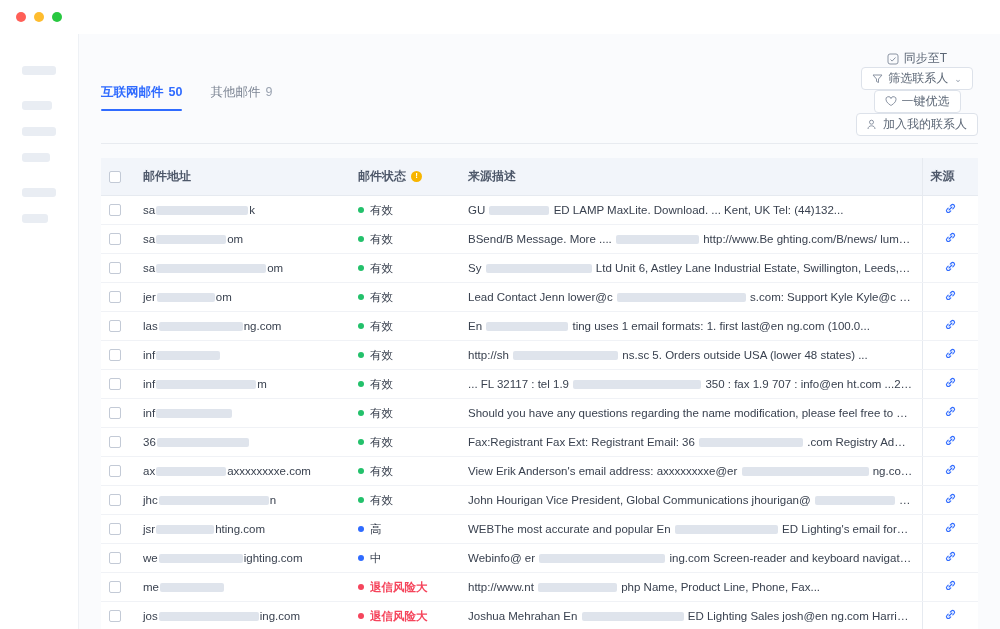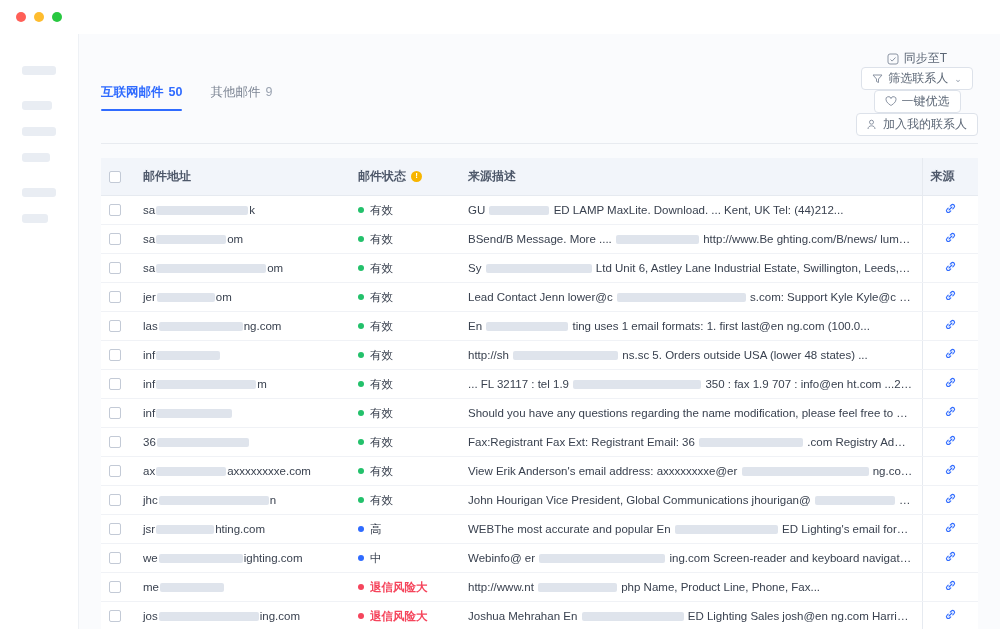--- a/index.html
+++ b/index.html
@@ -320,21 +320,21 @@
               </th>
               <th>来源描述</th>
               <th class="header-sep">来源</th>
             </tr>
           </thead>
           <tbody>
               <tr>
                 <td><span class="chk"></span></td>
                 <td><span>sa</span><span class="blur" style="width:92px"></span><span>k</span></td>
                 <td><span class="dot-state s-green"></span><span class="state-txt">有效</span></td>
-                <td><span>GU </span><span class="blur" style="width:60px"></span><span> ED LAMP MaxLite. Download. ... Kent, UK Tel: (44)212...</span></td>
+                <td><span>GU </span><span class="blur" style="width:60px"></span><span> ED LAMP MaxLite. Download. ... Kent, UK Tel: (44)132...</span></td>
                 <td class="center header-sep"><span class="link-ic"><svg width="13" height="13" viewBox="0 0 13 13">
                       <path d="M5 8l3-3M4.2 6.2L3 7.4a1.8 1.8 0 002.6 2.6l1.2-1.2M8.8 6.8L10 5.6A1.8 1.8 0 107.4 3L6.2 4.2" fill="none" stroke="#2f6bff" stroke-width="1.1" stroke-linecap="round"></path>
                     </svg></span></td>
               </tr>
               <tr>
                 <td><span class="chk"></span></td>
                 <td><span>sa</span><span class="blur" style="width:70px"></span><span>om</span></td>
                 <td><span class="dot-state s-green"></span><span class="state-txt">有效</span></td>
                 <td><span>BSend/B Message. More .... </span><span class="blur" style="width:83px"></span><span> http://www.Be                   ghting.com/B/news/ lumens_sp...</span></td>
                 <td class="center header-sep"><span class="link-ic"><svg width="13" height="13" viewBox="0 0 13 13">

